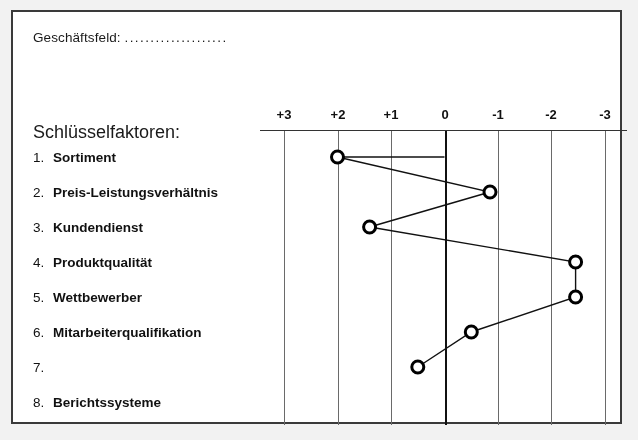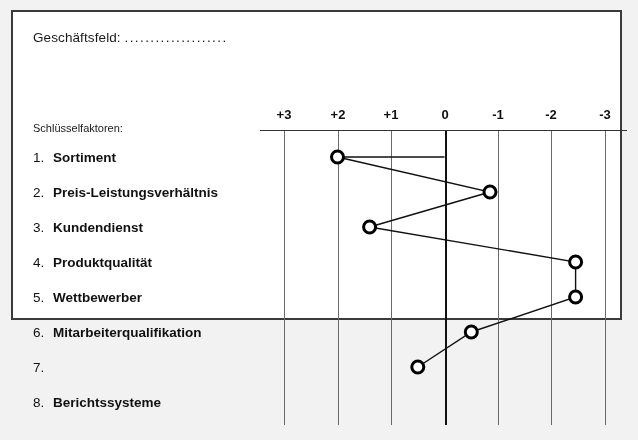--- a/index.html
+++ b/index.html
@@ -11,21 +11,21 @@
     height: 440px;
     background: #f2f2f2;
     font-family: "Liberation Sans", sans-serif;
     overflow: hidden;
   }
   #frame {
     position: absolute;
     left: 11px;
     top: 10px;
     width: 611px;
-    height: 310px;
+    height: 414px;
     background: #ffffff;
     border: 2px solid #3a3a3a;
     box-sizing: border-box;
   }
   .hdr-line {
     position: absolute;
     left: 20px;
     font-size: 13.5px;
     color: #1a1a1a;
     letter-spacing: 0.1px;
@@ -34,21 +34,21 @@
   #hdr-geschaeftsfeld { top: 18px; }
   #hdr-wettbewerber   { top: 52px; }
   .dots {
     letter-spacing: 1.4px;
   }
 
   #keyfactors-title {
     position: absolute;
     left: 20px;
     top: 110px;
-    font-size: 11px;
+    font-size: 18px;
     color: #1a1a1a;
     white-space: nowrap;
   }
 
   
   #factor-list {
     position: absolute;
     left: 20px;
     top: 145px;
     width: 230px;

